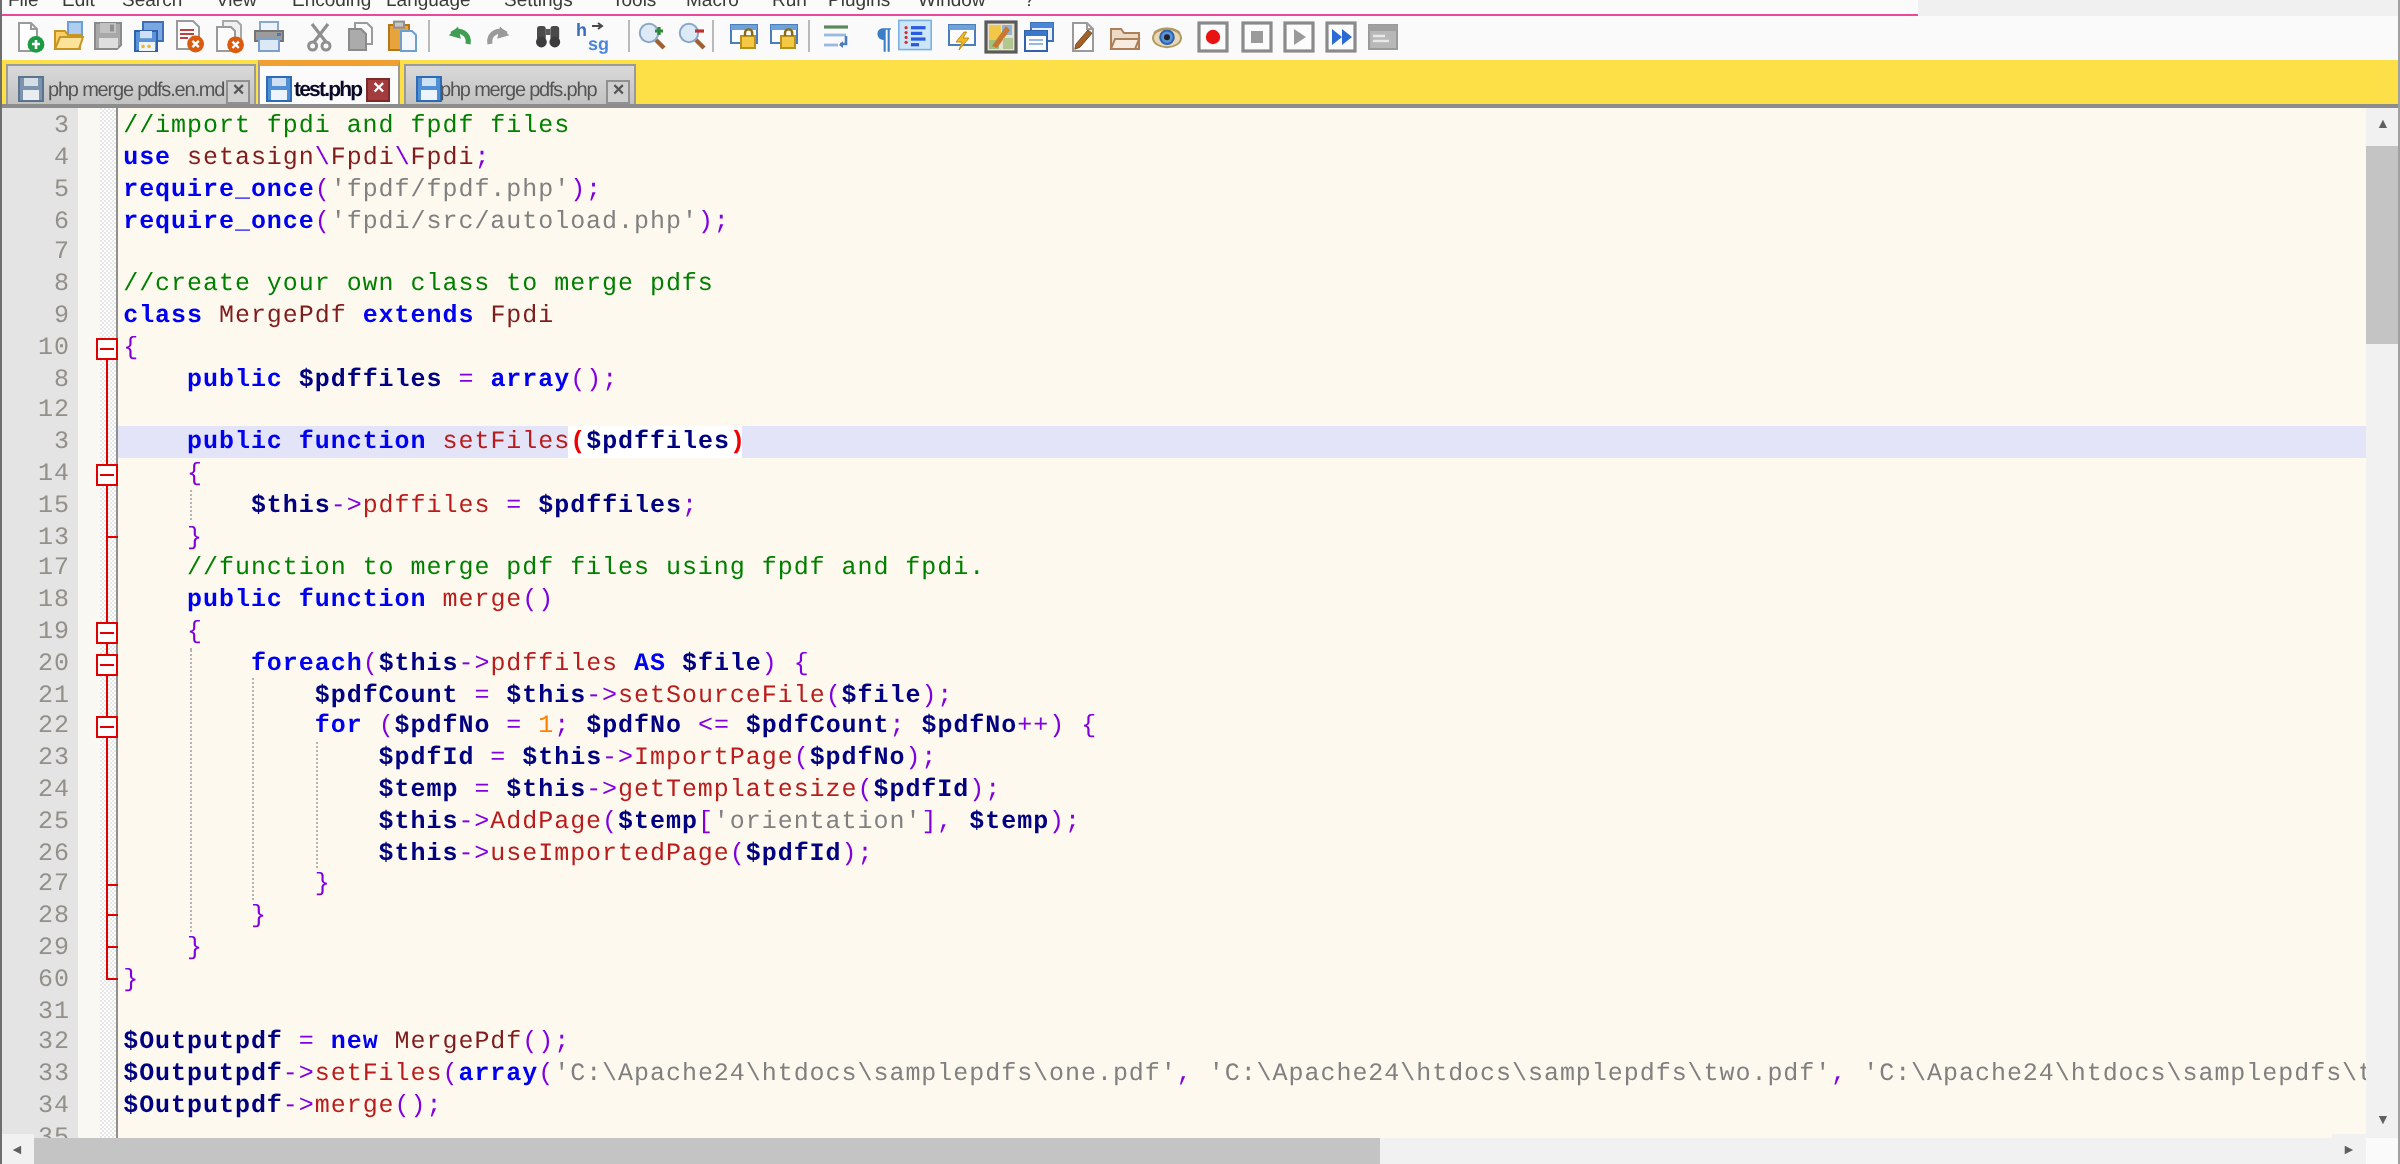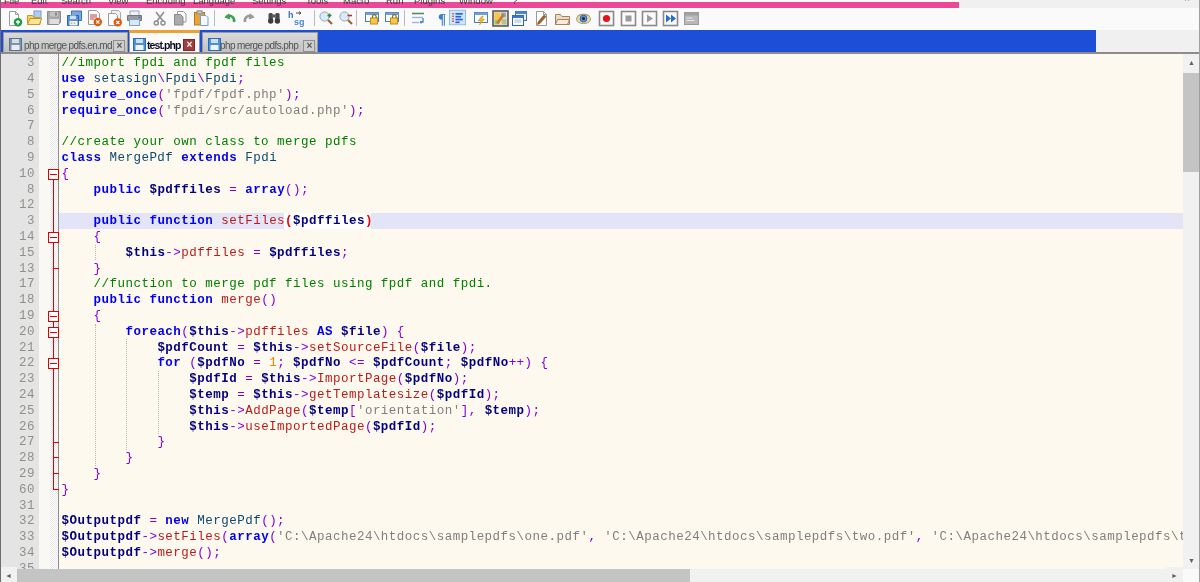--- a/index.html
+++ b/index.html
@@ -1,22 +1,22 @@
 <!DOCTYPE html>
 <html><head><meta charset="utf-8">
 <style>
 *{margin:0;padding:0;box-sizing:border-box}
 html,body{width:1200px;height:582px;overflow:hidden;position:relative;background:#f0f0f0;
   font-family:"Liberation Sans",sans-serif}
-#menubar{position:absolute;left:0;top:0;width:959px;height:8px;background:#fbfbfb;border-bottom:6px solid #ec4899}
+#menubar{position:absolute;left:0;top:0;width:959px;height:8px;background:#fbfbfb;border-bottom:1px solid #ec4899}
 #menubar span{position:absolute;top:-4.5px;font-size:9.5px;line-height:10px;color:#3a3a3a}
 #toolbar{position:absolute;left:0;top:8px;width:1200px;height:22px;background:#fafafa}
 .ic{position:absolute;top:2px;width:17px;height:17px}
 .tsep{position:absolute;top:2px;width:1px;height:16px;background:#b9b9b9}
-#tabbar{position:absolute;left:0;top:30px;width:1096px;height:22px;background:#1d4ed8}
+#tabbar{position:absolute;left:0;top:30px;width:1200px;height:22px;background:#fde047}
 .tab{position:absolute;top:2px;height:20px;background:linear-gradient(#d9d9d9,#c2c2c2);
   border:1px solid #9a9a9a;border-bottom:none;color:#545454;font-size:10px;letter-spacing:-0.6px}
 .tab.act{top:0;height:22px;background:#fbfbfb;border-top:3px solid #f0a030;color:#0a0a28;letter-spacing:-0.9px}
 .tab.act .lbl{font-size:10.5px;font-weight:bold}
 .tab .lbl{position:absolute;top:6.5px;white-space:nowrap}
 .tab.act .lbl{top:5.5px}
 .tclose{position:absolute;top:7px;width:12px;height:12px;background:#cfcfcf;border:1px solid #909090;
   color:#555;font-size:10px;line-height:10px;text-align:center;font-weight:bold}
 .tclose.red{background:#a33c3c;border-color:#7e2a2a;color:#fff}
 .flop{position:absolute;top:5px;width:13px;height:13px}
@@ -36,21 +36,21 @@
 .ftick{position:absolute;left:54px;width:5px;height:1px;background:#e00000}
 .ig{position:absolute;width:1px;border-left:1px dotted #b4b4b4}
 #clhl{position:absolute;left:59px;top:159.0px;width:1124px;height:15.8px;background:#e4e4f8}
 #wpatch{position:absolute;left:284.2px;top:159.0px;width:86.9px;height:15.8px;background:#ffffff}
 #code{position:absolute;left:61.6px;top:2.2px;width:1900px}
 .cr{height:15.8px;line-height:15.8px;font-family:"Liberation Mono",monospace;font-size:12.5px;letter-spacing:0.48px;
   white-space:pre;color:#000}
 .k{color:#0000f0;font-weight:bold}
 .v{color:#000080;font-weight:bold}
 .m{color:#b91c1c}
-.i{color:#0c4a6e}
+.i{color:#7f1d1d}
 .s{color:#808080}
 .c{color:#008000}
 .p{color:#8000e0}
 .n{color:#ff8000}
 .b{color:#f00000;font-weight:bold}
 #vsb{position:absolute;left:1183px;top:54px;width:17px;height:515px;background:#f1f1f1}
 #vsb .th{position:absolute;left:0;top:19px;width:17px;height:99px;background:#c4c4c4}
 .sbtn{position:absolute;width:17px;height:17px;background:#f1f1f1;color:#505050;
   font-size:9px;line-height:17px;text-align:center}
 #hsb{position:absolute;left:0;top:569px;width:1200px;height:13px;background:#f1f1f1}

